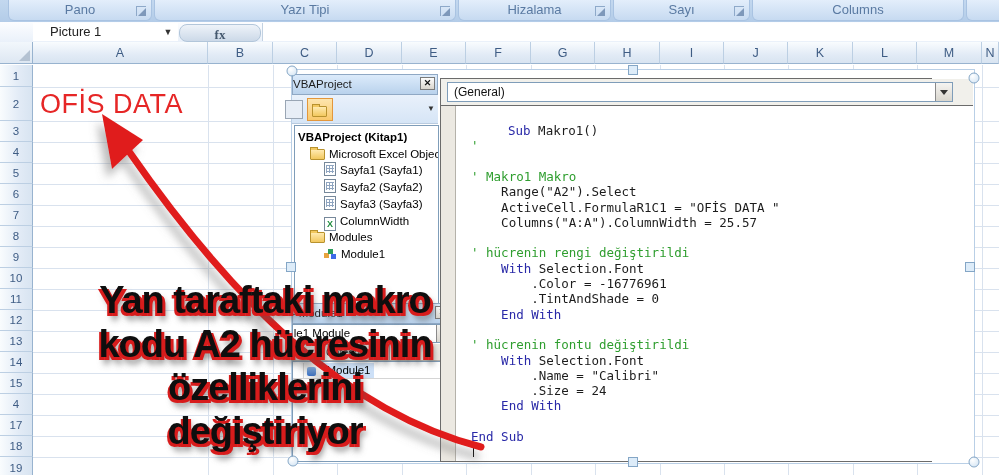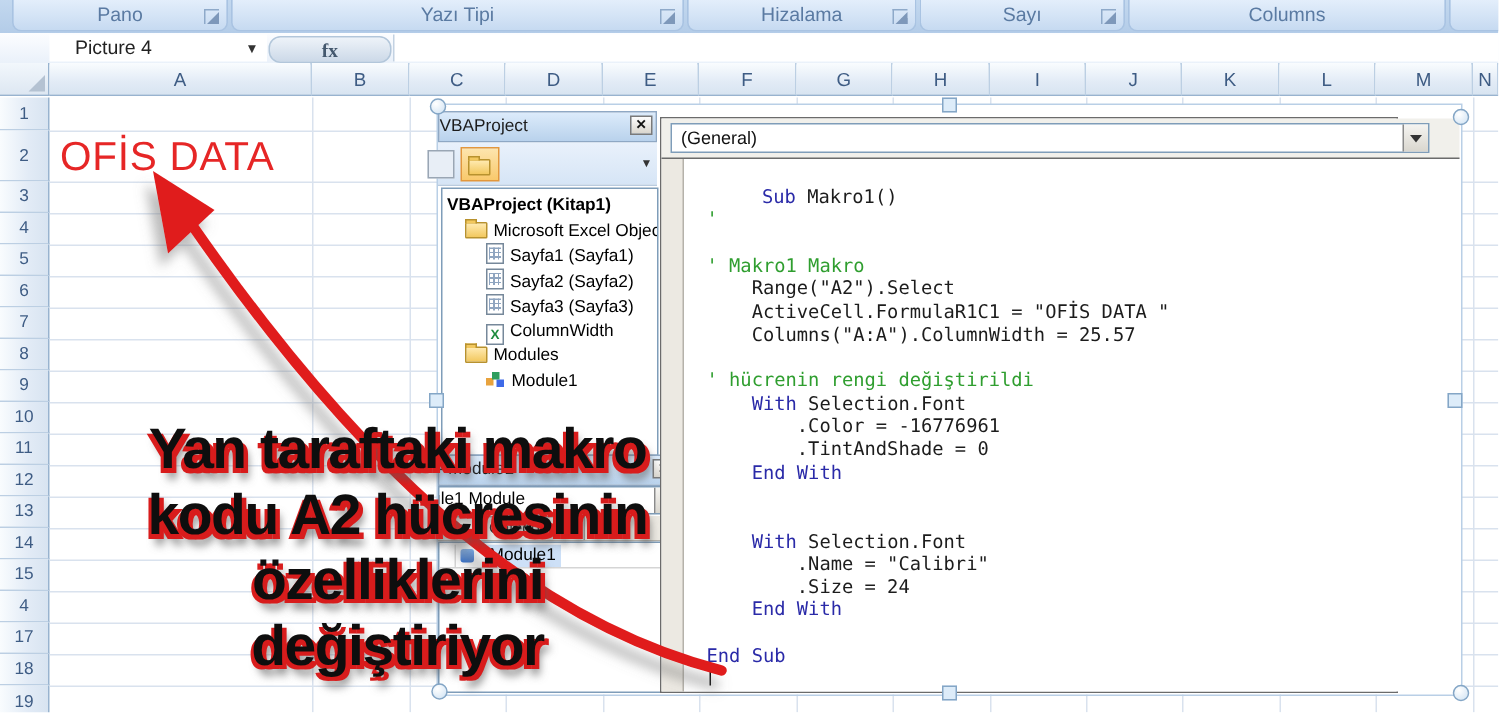--- a/index.html
+++ b/index.html
@@ -139,21 +139,21 @@
   <div id="ribbon" class="abs">
       <div class="rgroup" style="left: 8px; width: 142px;"><span>Pano</span><span class="launcher"></span></div>
       <div class="rgroup" style="left: 154px; width: 300px;"><span>Yazı Tipi</span><span class="launcher"></span></div>
       <div class="rgroup" style="left: 458px; width: 151px;"><span>Hizalama</span><span class="launcher"></span></div>
       <div class="rgroup" style="left: 613px; width: 135px;"><span>Sayı</span><span class="launcher"></span></div>
       <div class="rgroup" style="left: 752px; width: 210px;"><span>Columns</span></div>
       <div class="rgroup" style="left: 966px; width: 38px;"><span></span></div>
     </div>
 
   <div id="frow" class="abs"></div>
-  <div id="namebox" class="abs">Picture 4</div>
+  <div id="namebox" class="abs">Picture 1</div>
   <div id="nbarrow" class="abs">▼</div>
   <div id="fxpill" class="abs"><span>fx</span></div>
   <div id="fbar" class="abs"></div>
 
   <div id="sacorner" class="abs"></div>
   <div id="sheet">
       <div class="colhdr" style="left: 33px; width: 175px;">A</div>
       <div class="colhdr" style="left: 208px; width: 65px;">B</div>
       <div class="colhdr" style="left: 273px; width: 64px;">C</div>
       <div class="colhdr" style="left: 337px; width: 65px;">D</div>
@@ -279,20 +279,21 @@
           <div class="cline" style="top: 78.2px;"><span style="color: rgb(28, 28, 28);">    Range("A2").Select</span></div>
           <div class="cline" style="top: 93.5px;"><span style="color: rgb(28, 28, 28);">    ActiveCell.FormulaR1C1 = "OFİS DATA "</span></div>
           <div class="cline" style="top: 108.8px;"><span style="color: rgb(28, 28, 28);">    Columns("A:A").ColumnWidth = 25.57</span></div>
           <div class="cline" style="top: 124.1px;"></div>
           <div class="cline" style="top: 139.4px;"><span style="color: rgb(47, 158, 47);">' hücrenin rengi değiştirildi</span></div>
           <div class="cline" style="top: 154.7px;"><span style="color: rgb(28, 28, 28);">    </span><span style="color: rgb(42, 42, 168);">With</span><span style="color: rgb(28, 28, 28);"> Selection.Font</span></div>
           <div class="cline" style="top: 170px;"><span style="color: rgb(28, 28, 28);">        .Color = -16776961</span></div>
           <div class="cline" style="top: 185.3px;"><span style="color: rgb(28, 28, 28);">        .TintAndShade = 0</span></div>
           <div class="cline" style="top: 200.6px;"><span style="color: rgb(28, 28, 28);">    </span><span style="color: rgb(42, 42, 168);">End With</span></div>
           <div class="cline" style="top: 215.9px;"></div>
+          <div class="cline" style="top: 231.2px;"><span style="color: rgb(47, 158, 47);">' hücrenin fontu değiştirildi</span></div>
           <div class="cline" style="top: 246.5px;"><span style="color: rgb(28, 28, 28);">    </span><span style="color: rgb(42, 42, 168);">With</span><span style="color: rgb(28, 28, 28);"> Selection.Font</span></div>
           <div class="cline" style="top: 261.8px;"><span style="color: rgb(28, 28, 28);">        .Name = "Calibri"</span></div>
           <div class="cline" style="top: 277.1px;"><span style="color: rgb(28, 28, 28);">        .Size = 24</span></div>
           <div class="cline" style="top: 292.4px;"><span style="color: rgb(28, 28, 28);">    </span><span style="color: rgb(42, 42, 168);">End With</span></div>
           <div class="cline" style="top: 307.7px;"></div>
           <div class="cline" style="top: 323px;"><span style="color: rgb(42, 42, 168);">End Sub</span></div>
           <div style="position: absolute; left: 17px; top: 338.3px; width: 1px; height: 13px; background: rgb(0, 0, 0);"></div>
         </div>
     </div>
   </div>

